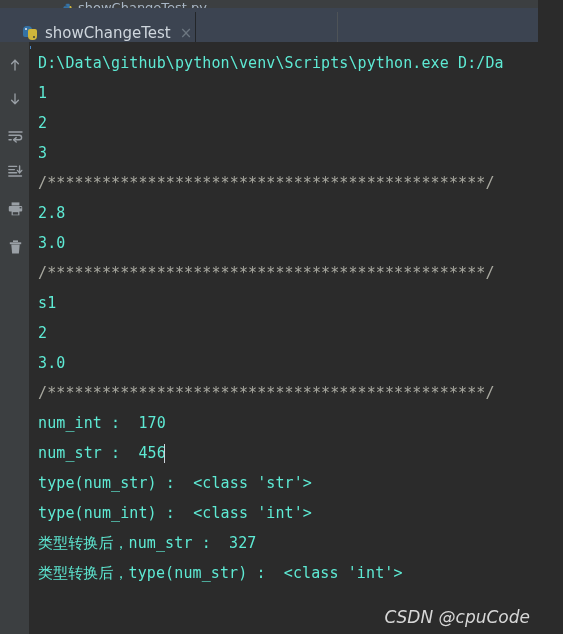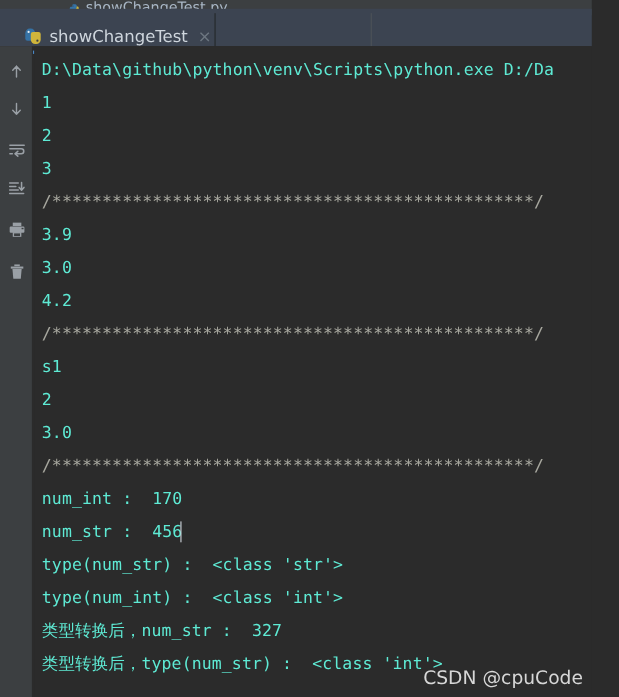--- a/index.html
+++ b/index.html
@@ -162,20 +162,21 @@
 
   .watermark {
     position: absolute;
     right: 8px;
     bottom: 7px;
     color: #d7d7d7;
     font-family: "DejaVu Sans", "Liberation Sans", sans-serif;
     font-size: 17px;
     line-height: 20px;
     white-space: nowrap;
+    font-style: italic;
   }
 </style>
 </head>
 <body>
 
 <div id="app">
 
   <div class="top-strip">
     <div class="top-strip-tab">
       <span class="top-strip-icon">
@@ -253,23 +254,22 @@
 
   </div>
 
   <div class="console">
     <div id="console-lines">
         <div class="cline">D:\Data\github\python\venv\Scripts\python.exe D:/Da</div>
         <div class="cline">1</div>
         <div class="cline">2</div>
         <div class="cline">3</div>
         <div class="cline sep">/************************************************/</div>
-        <div class="cline">3.9</div>
+        <div class="cline">2.8</div>
         <div class="cline">3.0</div>
-        <div class="cline">4.2</div>
         <div class="cline sep">/************************************************/</div>
         <div class="cline">s1</div>
         <div class="cline">2</div>
         <div class="cline">3.0</div>
         <div class="cline sep">/************************************************/</div>
         <div class="cline">num_int :  170</div>
         <div class="cline cursor-line">num_str :  456<span class="caret" style="left: 126.42px;"></span></div>
         <div class="cline">type(num_str) :  &lt;class 'str'&gt;</div>
         <div class="cline">type(num_int) :  &lt;class 'int'&gt;</div>
         <div class="cline">类型转换后，num_str :  327</div>

